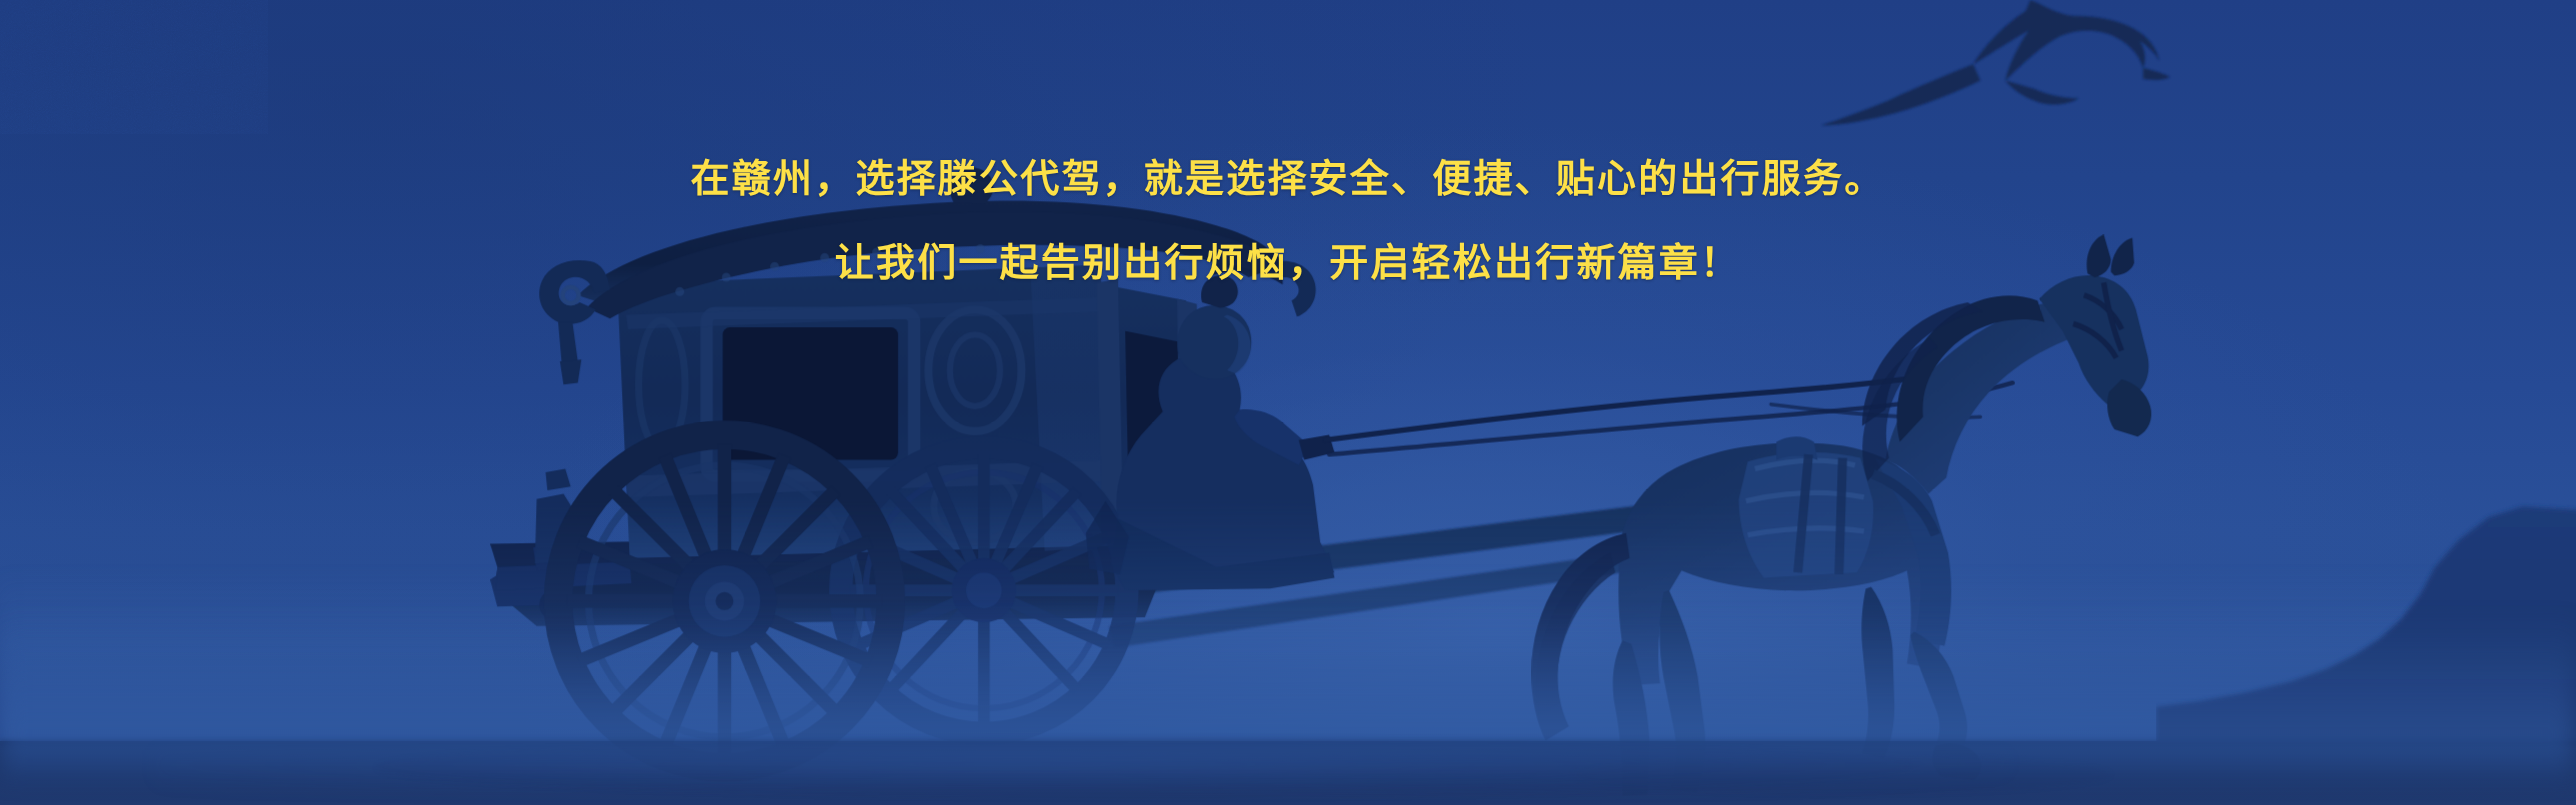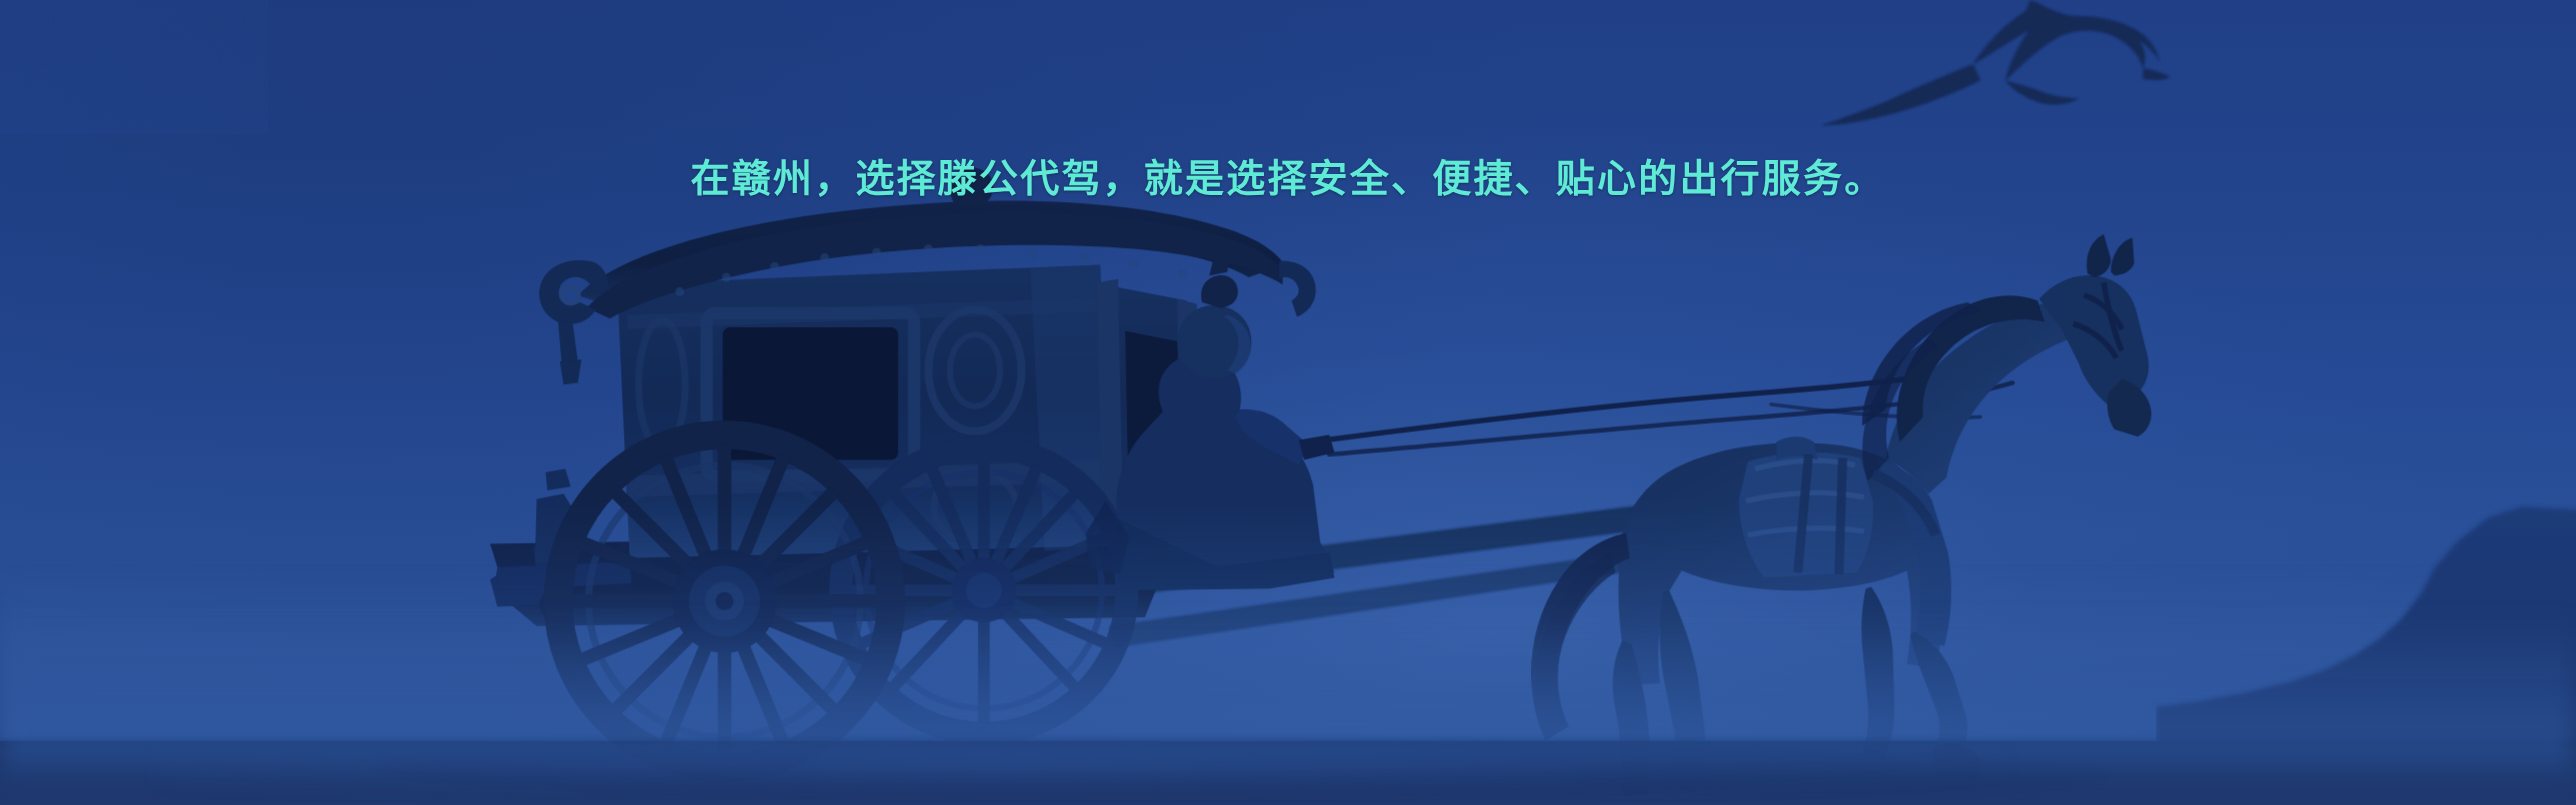--- a/index.html
+++ b/index.html
@@ -119,21 +119,21 @@
   
   .copy {
     position: absolute;
     left: 0; right: 0;
     top: 159px;
     text-align: center;
     pointer-events: none;
   }
   .copy .line {
     display: block;
-    color: #5eead4;
+    color: #fde047;
     font-weight: 700;
     font-size: 39px;
     line-height: 1;
     letter-spacing: 2.2px;
     white-space: nowrap;
     text-shadow: 0 0.9px 2.7px rgba(10,24,56,0.45);
     pointer-events: auto;
   }
   .copy .line.second { margin-top: 45px; }
 
@@ -484,20 +484,21 @@
         <ellipse cx="1280" cy="858" rx="860" ry="34" fill="#13275a" opacity=".55" filter="url(#softer)"></ellipse>
         <ellipse cx="2060" cy="866" rx="300" ry="22" fill="#132657" opacity=".5" filter="url(#softer)"></ellipse>
       </g>
     </svg>
   </div>
 
   <div class="haze"></div>
 
   <div class="copy">
     <span class="line first">在赣州，选择滕公代驾，就是选择安全、便捷、贴心的出行服务。</span>
+    <span class="line second">让我们一起告别出行烦恼，开启轻松出行新篇章！</span>
   </div>
 
   <svg class="grain" viewBox="0 0 300 150" width="268" height="134">
     <filter id="grainF">
       <feTurbulence type="fractalNoise" baseFrequency="0.85" numOctaves="3" stitchTiles="stitch"></feTurbulence>
       <feColorMatrix type="saturate" values="0"></feColorMatrix>
     </filter>
     <rect width="100%" height="100%" filter="url(#grainF)"></rect>
   </svg>
 

